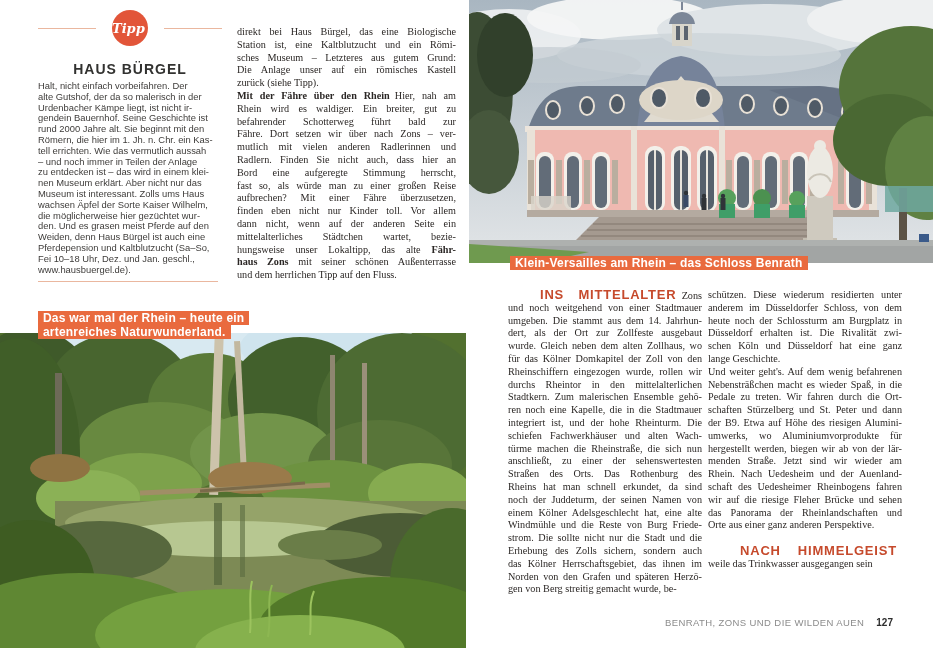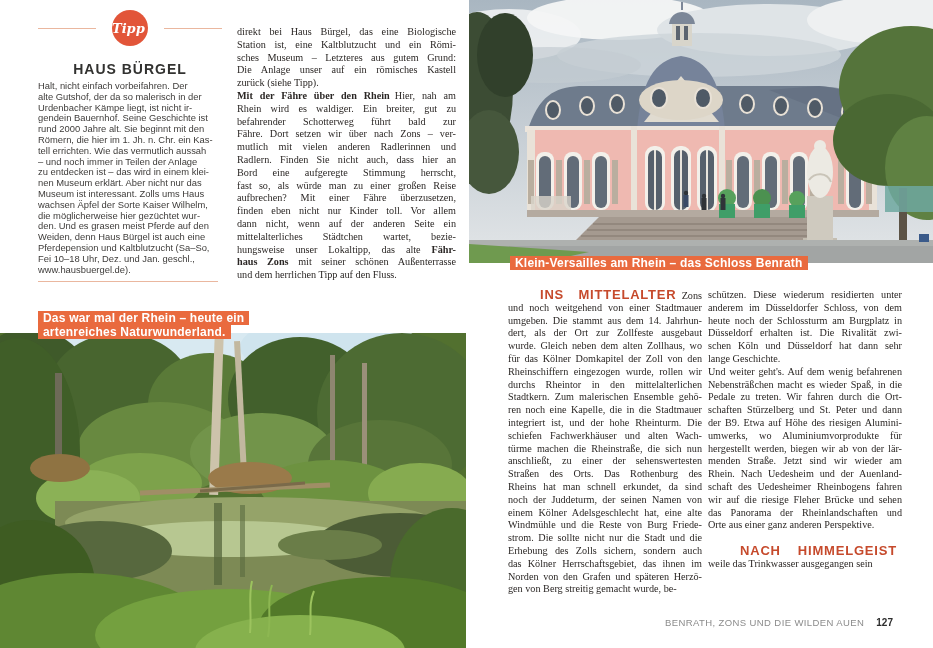--- a/index.html
+++ b/index.html
@@ -368,21 +368,21 @@
       <div class="tl"><span>Erhebung des Zolls sichern, sondern auch</span></div>
       <div class="tl"><span>das Kölner Herrschaftsgebiet, das ihnen im</span></div>
       <div class="tl"><span>Norden von den Grafen und späteren Herzö-</span></div>
       <div class="tl rag"><span>gen von Berg streitig gemacht wurde, be-</span></div>
     </div>
   <div class="col col-2">
       <div class="tl"><span>schützen. Diese wiederum residierten unter</span></div>
       <div class="tl"><span>anderem im Düsseldorfer Schloss, von dem</span></div>
       <div class="tl"><span>heute noch der Schlossturm am Burgplatz in</span></div>
       <div class="tl"><span>Düsseldorf erhalten ist. Die Rivalität zwi-</span></div>
-      <div class="tl"><span>schen Köln und Düsseldorf hat dann sehr</span></div>
+      <div class="tl"><span>schen Köln und Düsseldorf hat eine ganz</span></div>
       <div class="tl rag"><span>lange Geschichte.</span></div>
       <div class="tl"><span>Und weiter geht's. Auf dem wenig befahrenen</span></div>
       <div class="tl"><span>Nebensträßchen macht es wieder Spaß, in die</span></div>
       <div class="tl"><span>Pedale zu treten. Wir fahren durch die Ort-</span></div>
       <div class="tl"><span>schaften Stürzelberg und St. Peter und dann</span></div>
       <div class="tl"><span>der B9. Etwa auf Höhe des riesigen Alumini-</span></div>
       <div class="tl"><span>umwerks, wo Aluminiumvorprodukte für</span></div>
       <div class="tl"><span>hergestellt werden, biegen wir ab von der lär-</span></div>
       <div class="tl"><span>menden Straße. Jetzt sind wir wieder am</span></div>
       <div class="tl"><span>Rhein. Nach Uedesheim und der Auenland-</span></div>

